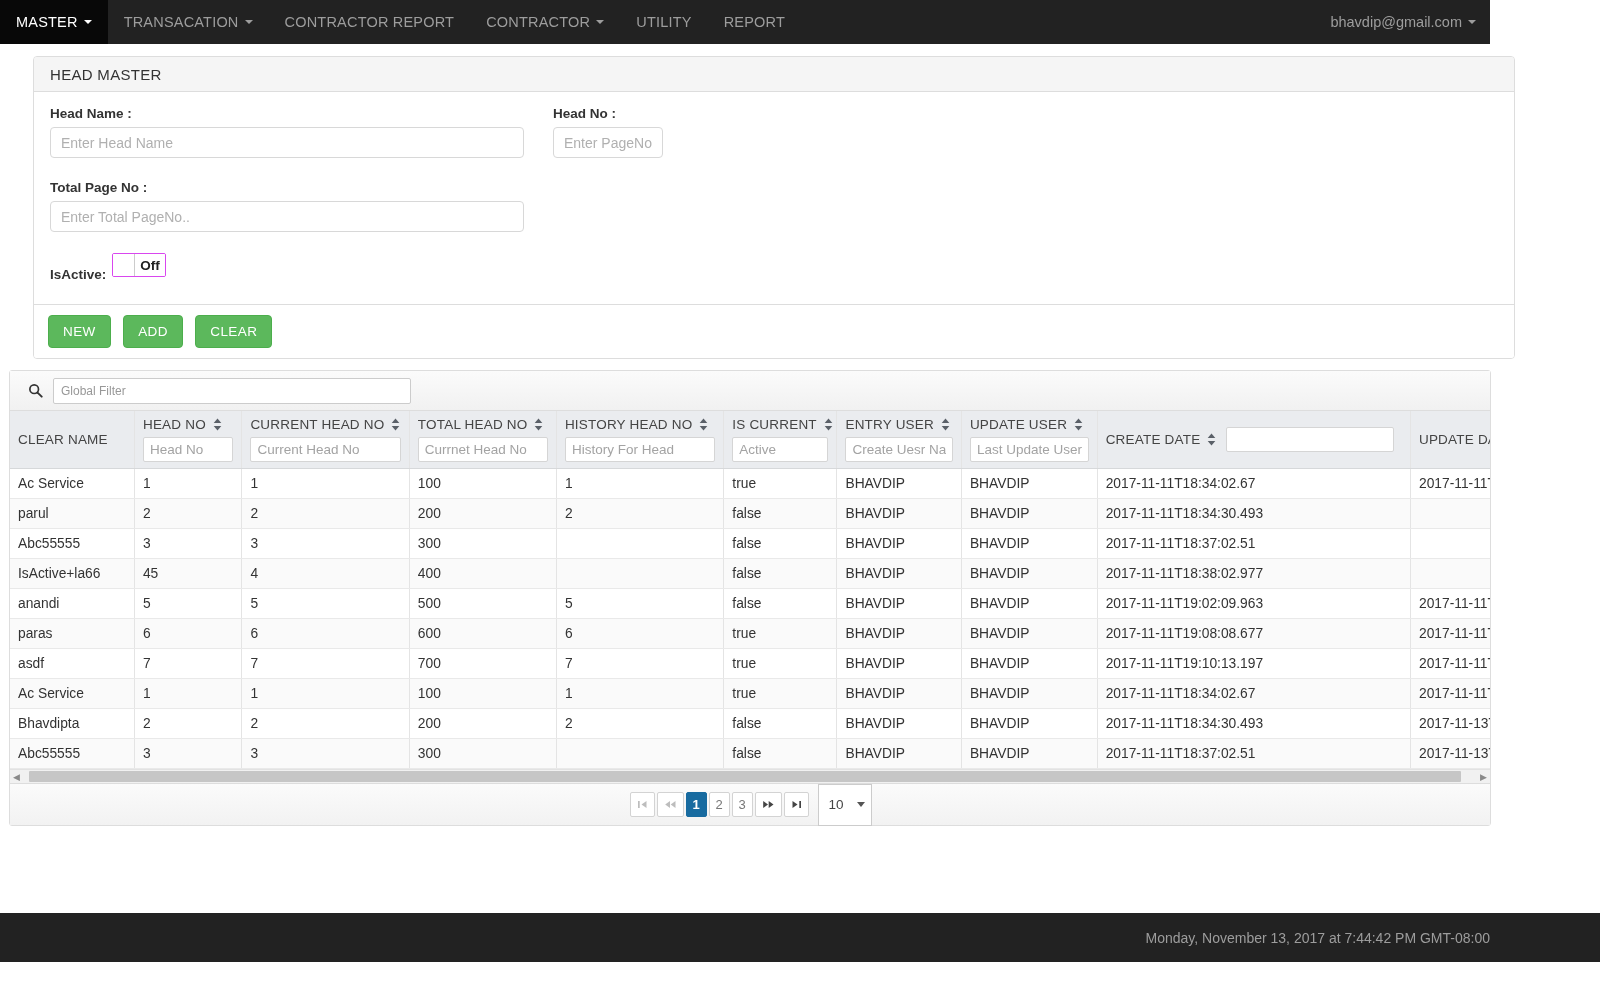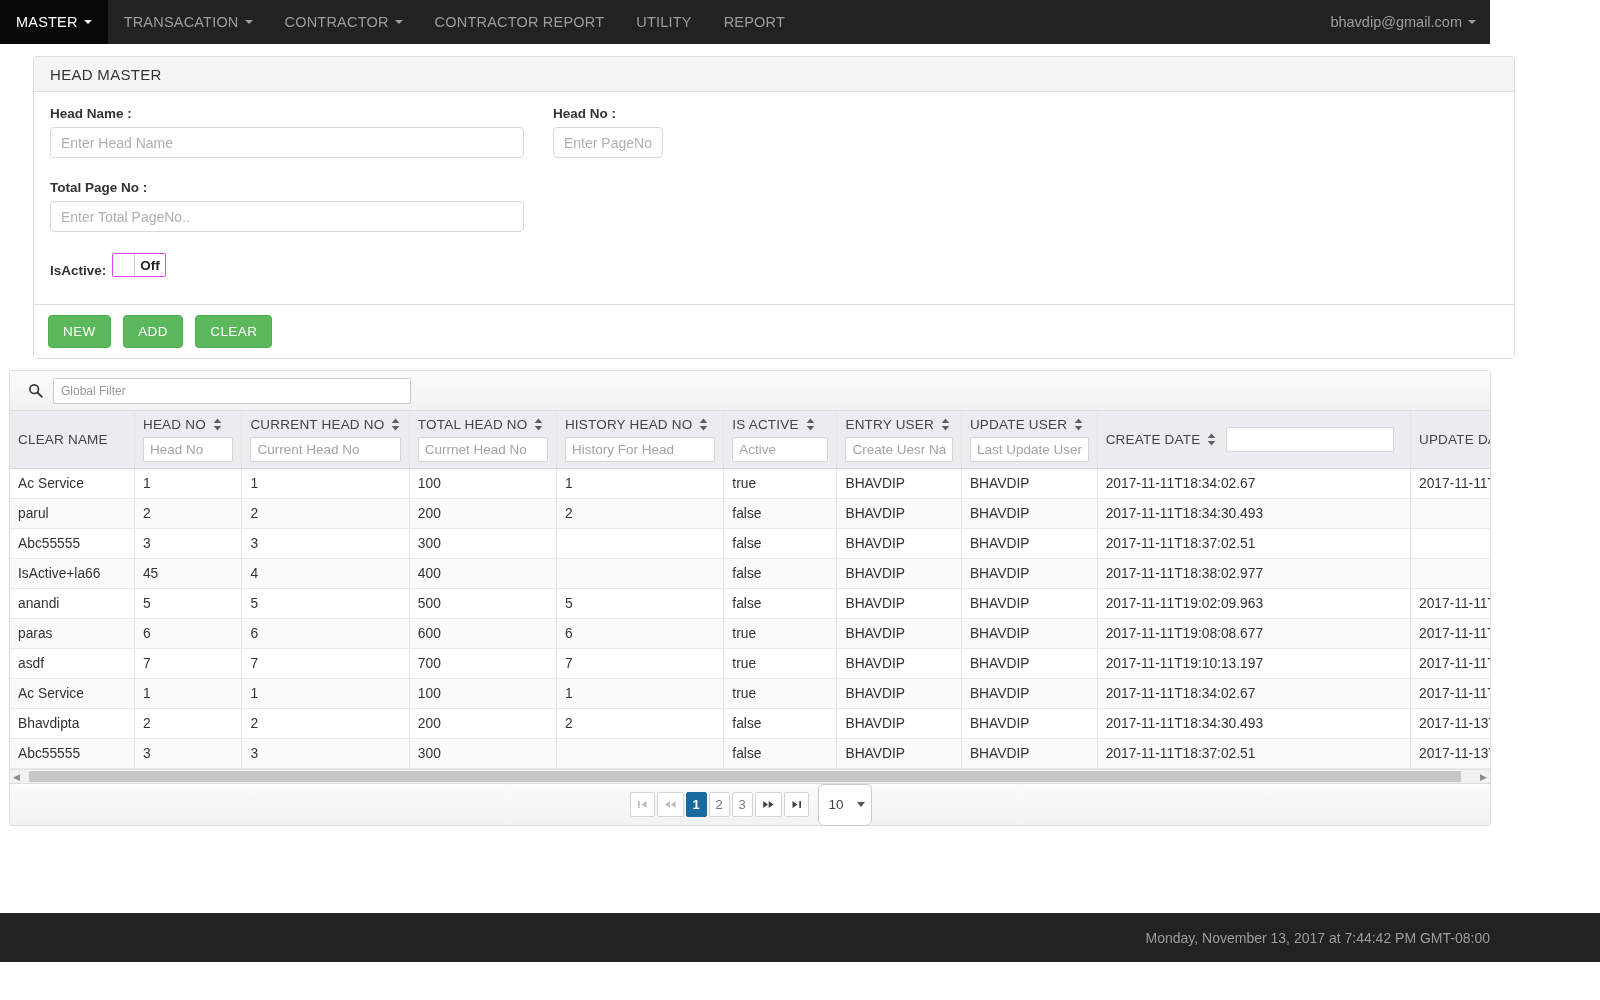--- a/index.html
+++ b/index.html
@@ -90,21 +90,21 @@
   }
   .form-control::placeholder { color: #b0b0b0; }
 
   .row1 { display: flex; align-items: center; }
   .col-headname { width: 487px; }
   .col-headno { width: 220px; margin-left: 16px; }
   #head-name-input { width: 474px; }
   #head-no-input { width: 110px; }
   #total-page-input { width: 474px; }
   .row2 { margin-top: 22px; }
-  .row3 { margin-top: 26px; display: flex; align-items: center; }
+  .row3 { margin-top: 26px; display: flex; align-items: flex-end; }
 
   .isactive-label {
     font-size: 13.5px; font-weight: bold; color: #333333;
     margin-right: 6px;
   }
   .toggle {
     display: inline-flex; align-items: stretch;
     height: 24px;
     border: 1px solid #d946ef;
     border-radius: 2px;
@@ -270,21 +270,21 @@
     padding: 0 5px;
   }
   .pg.active { background: #186ba0; border-color: #186ba0; color: #ffffff; font-weight: bold; }
   .pg.disabled { color: #bdbdbd; cursor: default; }
   .pg.strong { color: #333333; }
   .rows-select {
     margin-left: 8px;
     height: 42px;
     min-width: 54px;
     border: 1px solid #cccccc;
-    border-radius: 6px;
+    border-radius: 0;
     background: #ffffff;
     display: flex; align-items: center; justify-content: space-between;
     padding: 0 6px 0 10px;
     font-size: 13.5px; color: #444444;
     cursor: pointer;
   }
   .rows-select .caret2 {
     width: 0; height: 0; margin-left: 10px;
     border-left: 4px solid transparent;
     border-right: 4px solid transparent;
@@ -308,25 +308,25 @@
   <div class="nav-items" id="nav-items">
       <div class="nav-item active">
         <span>MASTER</span>
         <span class="caret"></span>
       </div>
       <div class="nav-item">
         <span>TRANSACATION</span>
         <span class="caret"></span>
       </div>
       <div class="nav-item">
+        <span>CONTRACTOR REPORT</span>
+      </div>
+      <div class="nav-item">
         <span>CONTRACTOR</span>
         <span class="caret"></span>
-      </div>
-      <div class="nav-item">
-        <span>CONTRACTOR REPORT</span>
       </div>
       <div class="nav-item">
         <span>UTILITY</span>
       </div>
       <div class="nav-item">
         <span>REPORT</span>
       </div>
     </div>
   <div class="nav-right">
     <div class="nav-user">
@@ -426,21 +426,21 @@
                   </svg></span>
               </div><input class="col-filter" type="text" placeholder="Currnet Head No" style=""></th>
             <th><div class="th-inner">
                 <span class="th-label">HISTORY HEAD NO</span>
                 <span class="sort-icon"><svg width="9" height="13" viewBox="0 0 9 13">
                     <polygon points="4.5,0.5 8.3,5 0.7,5" fill="#5a6068"></polygon>
                     <polygon points="4.5,12.5 8.3,8 0.7,8" fill="#5a6068"></polygon>
                   </svg></span>
               </div><input class="col-filter" type="text" placeholder="History For Head" style=""></th>
             <th><div class="th-inner">
-                <span class="th-label">IS ACTIVE</span>
+                <span class="th-label">IS CURRENT</span>
                 <span class="sort-icon"><svg width="9" height="13" viewBox="0 0 9 13">
                     <polygon points="4.5,0.5 8.3,5 0.7,5" fill="#5a6068"></polygon>
                     <polygon points="4.5,12.5 8.3,8 0.7,8" fill="#5a6068"></polygon>
                   </svg></span>
               </div><input class="col-filter" type="text" placeholder="Active" style=""></th>
             <th><div class="th-inner">
                 <span class="th-label">ENTRY USER</span>
                 <span class="sort-icon"><svg width="9" height="13" viewBox="0 0 9 13">
                     <polygon points="4.5,0.5 8.3,5 0.7,5" fill="#5a6068"></polygon>
                     <polygon points="4.5,12.5 8.3,8 0.7,8" fill="#5a6068"></polygon>

